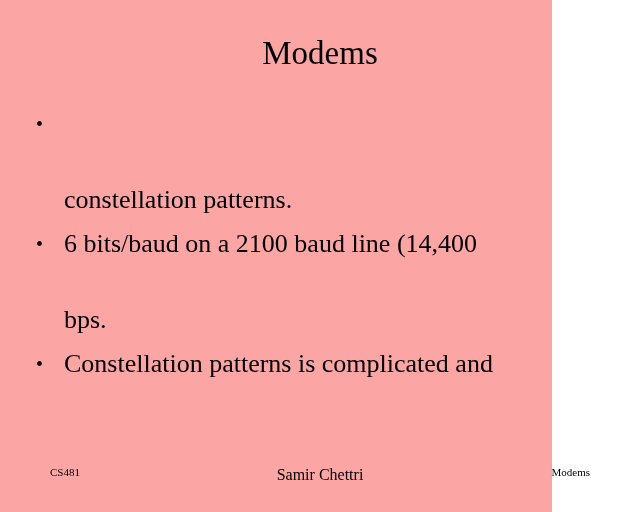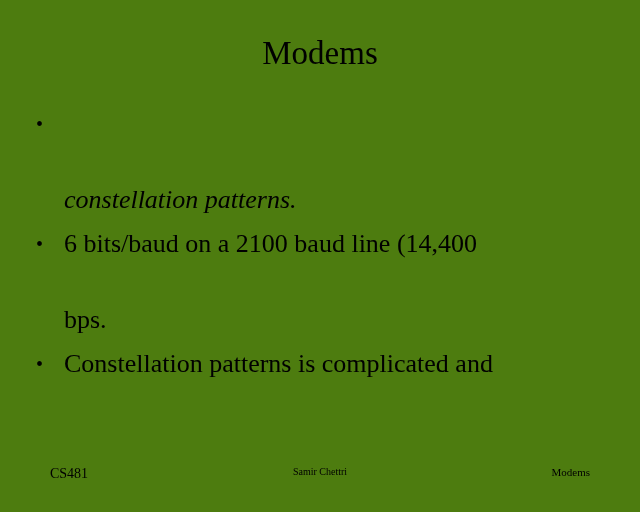--- a/index.html
+++ b/index.html
@@ -11,23 +11,23 @@
     width: 640px;
     height: 512px;
     font-family: "Liberation Serif", serif;
     color: #000000;
     position: relative;
     overflow: hidden;
   }
   .slide {
     position: absolute;
     left: 0; top: 0;
-    width: 640px;
+    width: 552px;
     height: 512px;
-    background: #4d7c0f;
+    background: #fca5a5;
   }
   .slide-title {
     position: absolute;
     left: 0;
     top: 33px;
     width: 640px;
     text-align: center;
     font-size: 33px;
     line-height: 40px;
     font-weight: normal;
@@ -50,46 +50,45 @@
     width: 28px;
     flex: 0 0 28px;
     text-align: left;
     font-size: 20px;
     line-height: 38px;
   }
   .bullet-text {
     flex: 1 1 auto;
   }
   .bullet-text .ital {
-    font-style: italic;
     text-align: right;
   }
   .gap-top {
     margin-top: 6px;
   }
   .footer {
     position: absolute;
     left: 0;
     bottom: 30px;
     width: 640px;
     height: 16px;
   }
   .footer-left {
     position: absolute;
     left: 50px;
     top: 0;
-    font-size: 14px;
+    font-size: 11px;
   }
   .footer-center {
     position: absolute;
     left: 0;
     top: 0;
     width: 640px;
     text-align: center;
-    font-size: 10px;
+    font-size: 16px;
   }
   .footer-right {
     position: absolute;
     right: 50px;
     top: 0;
     font-size: 11px;
   }
 </style>
 </head>
 <body>

